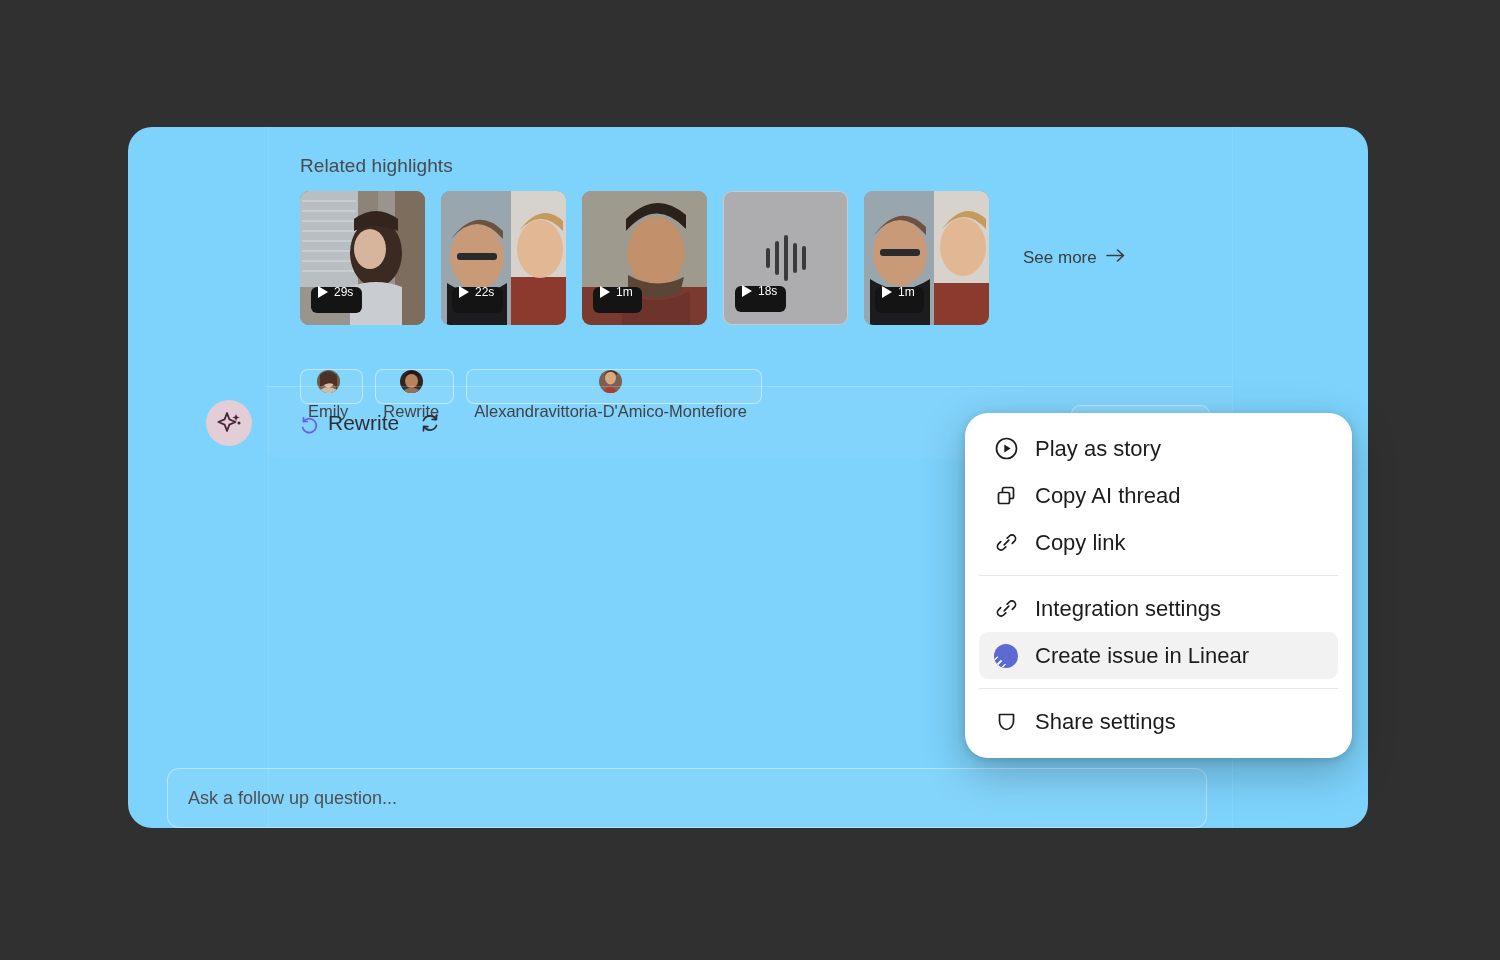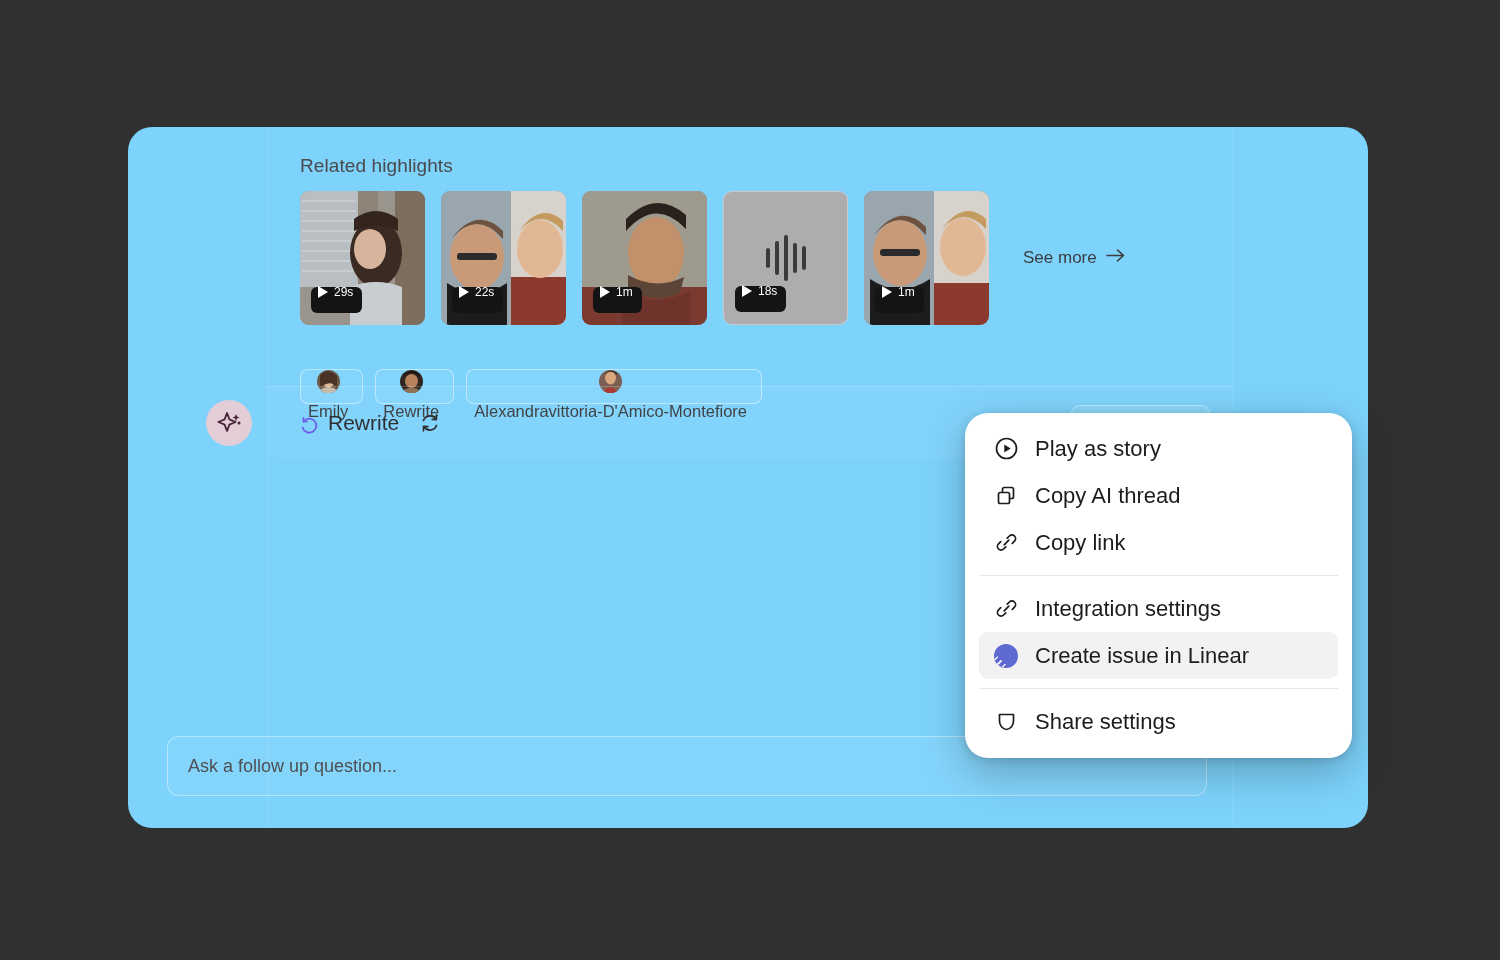--- a/index.html
+++ b/index.html
@@ -114,21 +114,21 @@
   }
   .sparkle-badge {
     position: absolute; left: 78px; top: 14px;
     width: 46px; height: 46px; border-radius: 50%;
     background: #e3cdd6;
     display: flex; align-items: center; justify-content: center;
   }
 
   
   .followup {
-    position: absolute; left: 167px; top: 736px;
+    position: absolute; left: 167px; top: 768px;
     width: 1040px; height: 60px;
     border: 1px solid rgba(255,255,255,0.40);
     border-radius: 12px;
     background: rgba(255,255,255,0.06);
     display: flex; align-items: center;
     padding: 0 20px;
     font-size: 18px; color: #4f4f51;
   }
 
   

